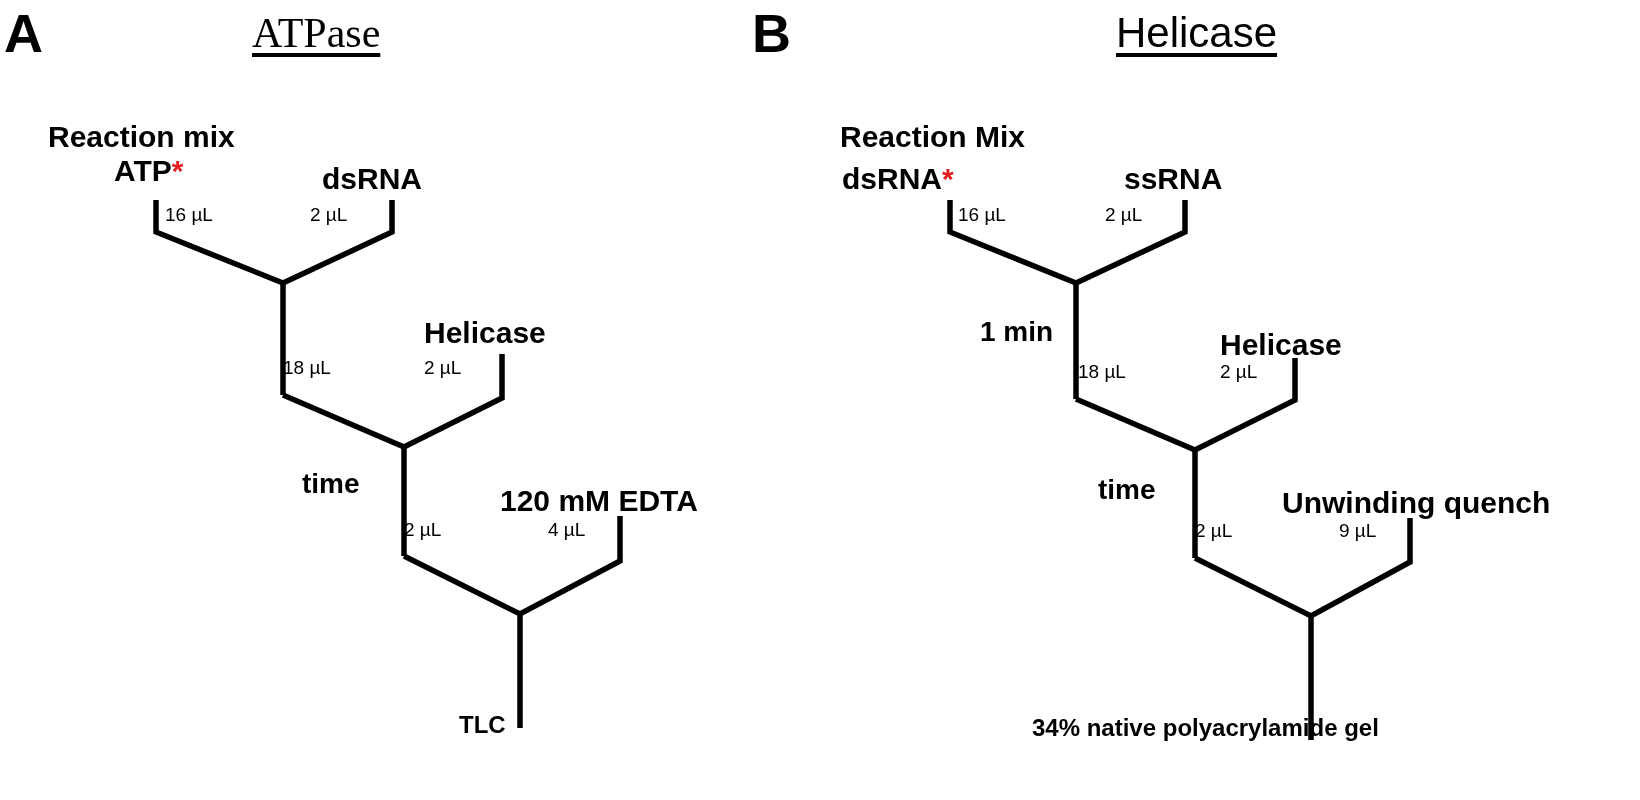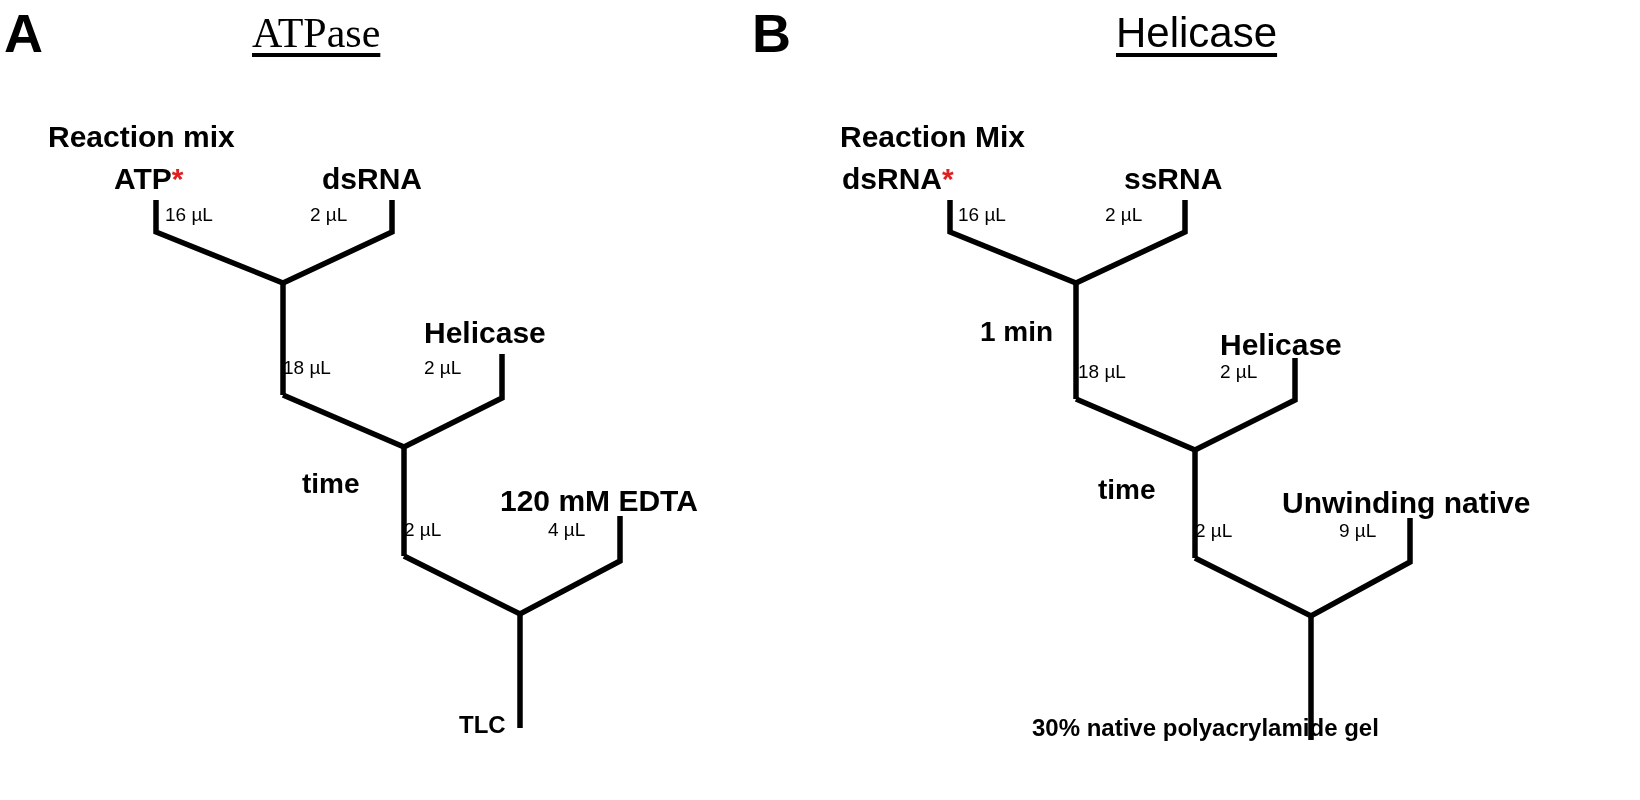--- a/index.html
+++ b/index.html
@@ -30,21 +30,21 @@
 <body>
 
 <div class="panel" id="panel-a">
 
   <div class="panel-letter" style="left:4px;top:6px;">A</div>
 
   <div class="panel-title" style="left:252px;top:12px;font-family:Liberation Serif, serif;">ATPase</div>
 
   <div class="lbl" style="left:48px;top:100px;">Reaction mix</div>
 
-  <div class="lbl" style="left:114px;top:142px;">
+  <div class="lbl" style="left:114px;top:134px;">
     <span>ATP</span><span class="ast">*</span>
   </div>
 
   <div class="lbl" style="left:322px;top:142px;">dsRNA</div>
 
   <div class="vol" style="left:165px;top:205px;">16 µL</div>
   <div class="vol" style="left:310px;top:205px;">2 µL</div>
 
   <div class="lbl" style="left:424px;top:296px;">Helicase</div>
   <div class="vol" style="left:283px;top:358px;">18 µL</div>
@@ -89,25 +89,25 @@
 
   <div class="vol" style="left:178px;top:205px;">16 µL</div>
   <div class="vol" style="left:325px;top:205px;">2 µL</div>
 
   <div class="timelbl" style="left:200px;top:318px;">1 min</div>
   <div class="lbl" style="left:440px;top:308px;">Helicase</div>
   <div class="vol" style="left:298px;top:362px;">18 µL</div>
   <div class="vol" style="left:440px;top:362px;">2 µL</div>
 
   <div class="timelbl" style="left:318px;top:476px;">time</div>
-  <div class="lbl" style="left:502px;top:466px;">Unwinding native</div>
+  <div class="lbl" style="left:502px;top:466px;">Unwinding quench</div>
   <div class="vol" style="left:415px;top:521px;">2 µL</div>
   <div class="vol" style="left:559px;top:521px;">9 µL</div>
 
-  <div class="out" style="left:252px;top:716px;">30% native polyacrylamide gel</div>
+  <div class="out" style="left:252px;top:716px;">34% native polyacrylamide gel</div>
 
   <svg width="860" height="800">
     <path class="ln" d="M170,200 L170,232 L296,283 L405,232 L405,200"></path>
     <path class="ln" d="M296,283 L296,399"></path>
     <path class="ln" d="M296,399 L415,450 L515,400 L515,358"></path>
     <path class="ln" d="M415,450 L415,558"></path>
     <path class="ln" d="M415,558 L531,616 L630,562 L630,518"></path>
     <path class="ln" d="M531,616 L531,740"></path>
   </svg>
 </div>

